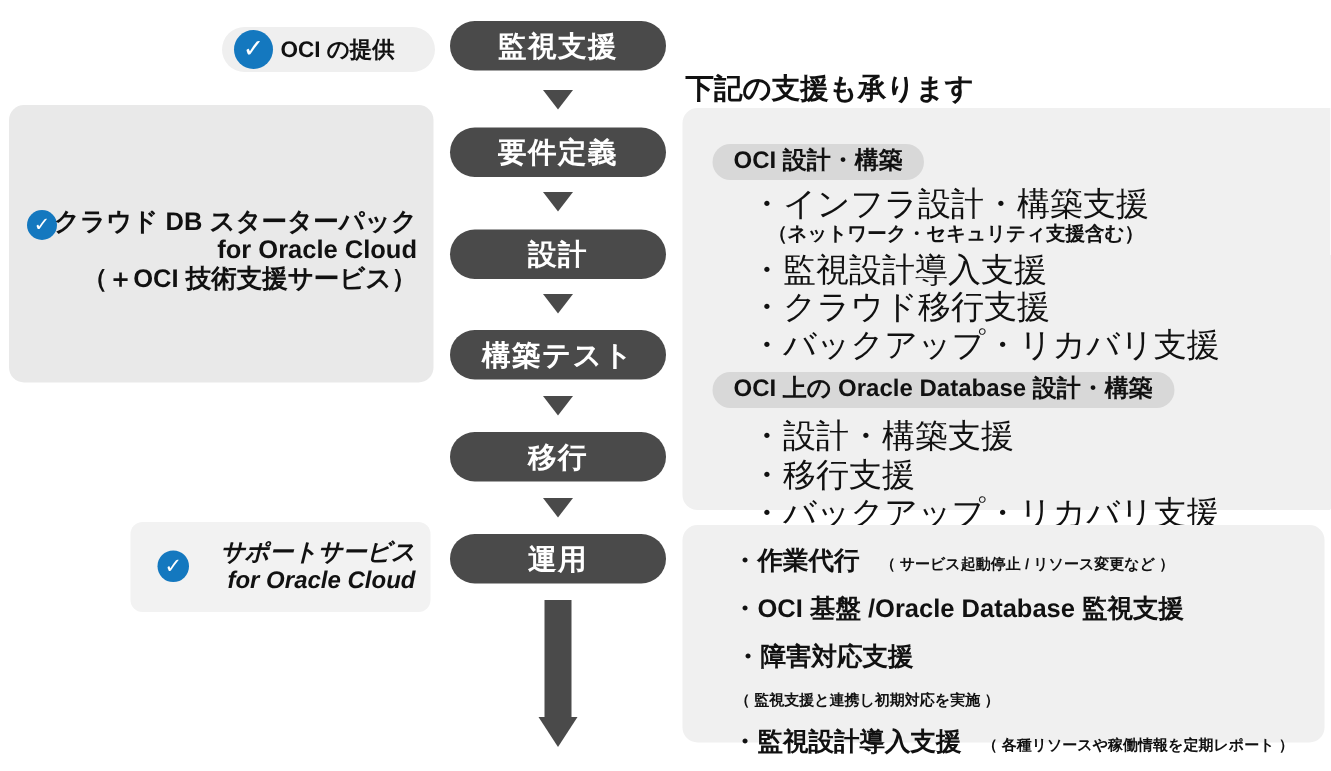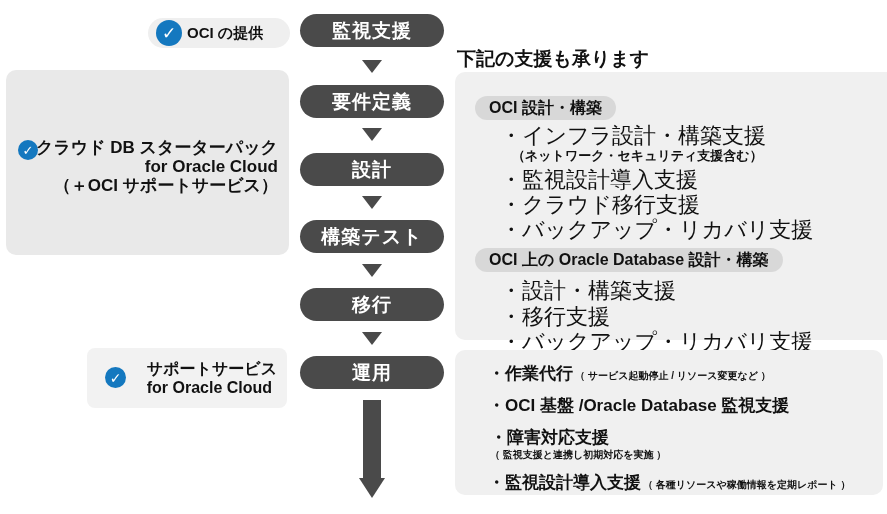--- a/index.html
+++ b/index.html
@@ -47,37 +47,37 @@
     position:absolute;right:11px;top:68px;text-align:right;
     font-weight:bold;font-size:17px;line-height:19px;
   }
   
   .support{
     position:absolute;left:87px;top:348px;width:200px;height:60px;border-radius:8px;
     background:#f2f2f2;
   }
   .support .check{position:absolute;left:18px;top:19px;width:21px;height:21px;font-size:14px;}
   .support .txt{
-    position:absolute;right:10px;top:11px;text-align:left;
-    font-weight:bold;font-size:16px;line-height:19px;
+    position:absolute;right:10px;top:11px;text-align:right;
+    font-weight:bold;font-size:16px;line-height:19px;font-style:italic;
   }
   
   .heading{position:absolute;left:457px;top:46px;font-weight:bold;font-size:19px;}
   .rbox{position:absolute;left:455px;width:428px;border-radius:10px;background:#f0f0f0;}
   .rbox.design{top:72px;height:244px;padding:12px;}
   .rbox.ops{top:350px;height:145px;}
   .badge{
     display:inline-block;background:#d8d8d8;border-radius:13px;height:24px;line-height:24px;
     padding:0 14px;font-weight:bold;font-size:16px;margin-left:8px;
   }
   .badge.b1{margin-top:12px;}
   .badge.b2{margin-top:8px;}
   .bullet{font-weight:normal;font-size:22px;line-height:21px;margin-left:33px;}
   .note{font-weight:bold;font-size:13px;line-height:16px;margin-left:45px;}
-  .oprow{display:flex;align-items:baseline;margin-left:33px;}
+  .oprow{display:flex;align-items:baseline;margin-left:33px;gap:12px;}
   .oprow .main{font-weight:bold;font-size:17px;line-height:21px;}
   .oprow .inote{font-weight:bold;font-size:10px;margin-left:2px;}
   .design .bullet.i1{margin-top:5px;}
   .design .note.n1{margin-top:2px;}
   .design .bullet.i2{margin-top:5px;}
   .design .bullet.i3{margin-top:4px;}
   .design .bullet.i4{margin-top:4px;}
   .design .bullet.i5{margin-top:8px;}
   .design .bullet.i6{margin-top:5px;}
   .design .bullet.i7{margin-top:4px;}
@@ -110,21 +110,21 @@
   <div class="arrow-sm" style="top:332px"></div>
 
   <div class="long-shaft"></div>
   <div class="long-head"></div>
 
   <div class="starter">
     <span class="check">✓</span>
     <div class="txt">
       <div>クラウド DB スターターパック</div>
       <div>for Oracle Cloud</div>
-      <div>（＋OCI サポートサービス）</div>
+      <div>（＋OCI 技術支援サービス）</div>
     </div>
   </div>
 
   <div class="support">
     <span class="check">✓</span>
     <div class="txt">
       <div>サポートサービス</div>
       <div>for Oracle Cloud</div>
     </div>
   </div>

